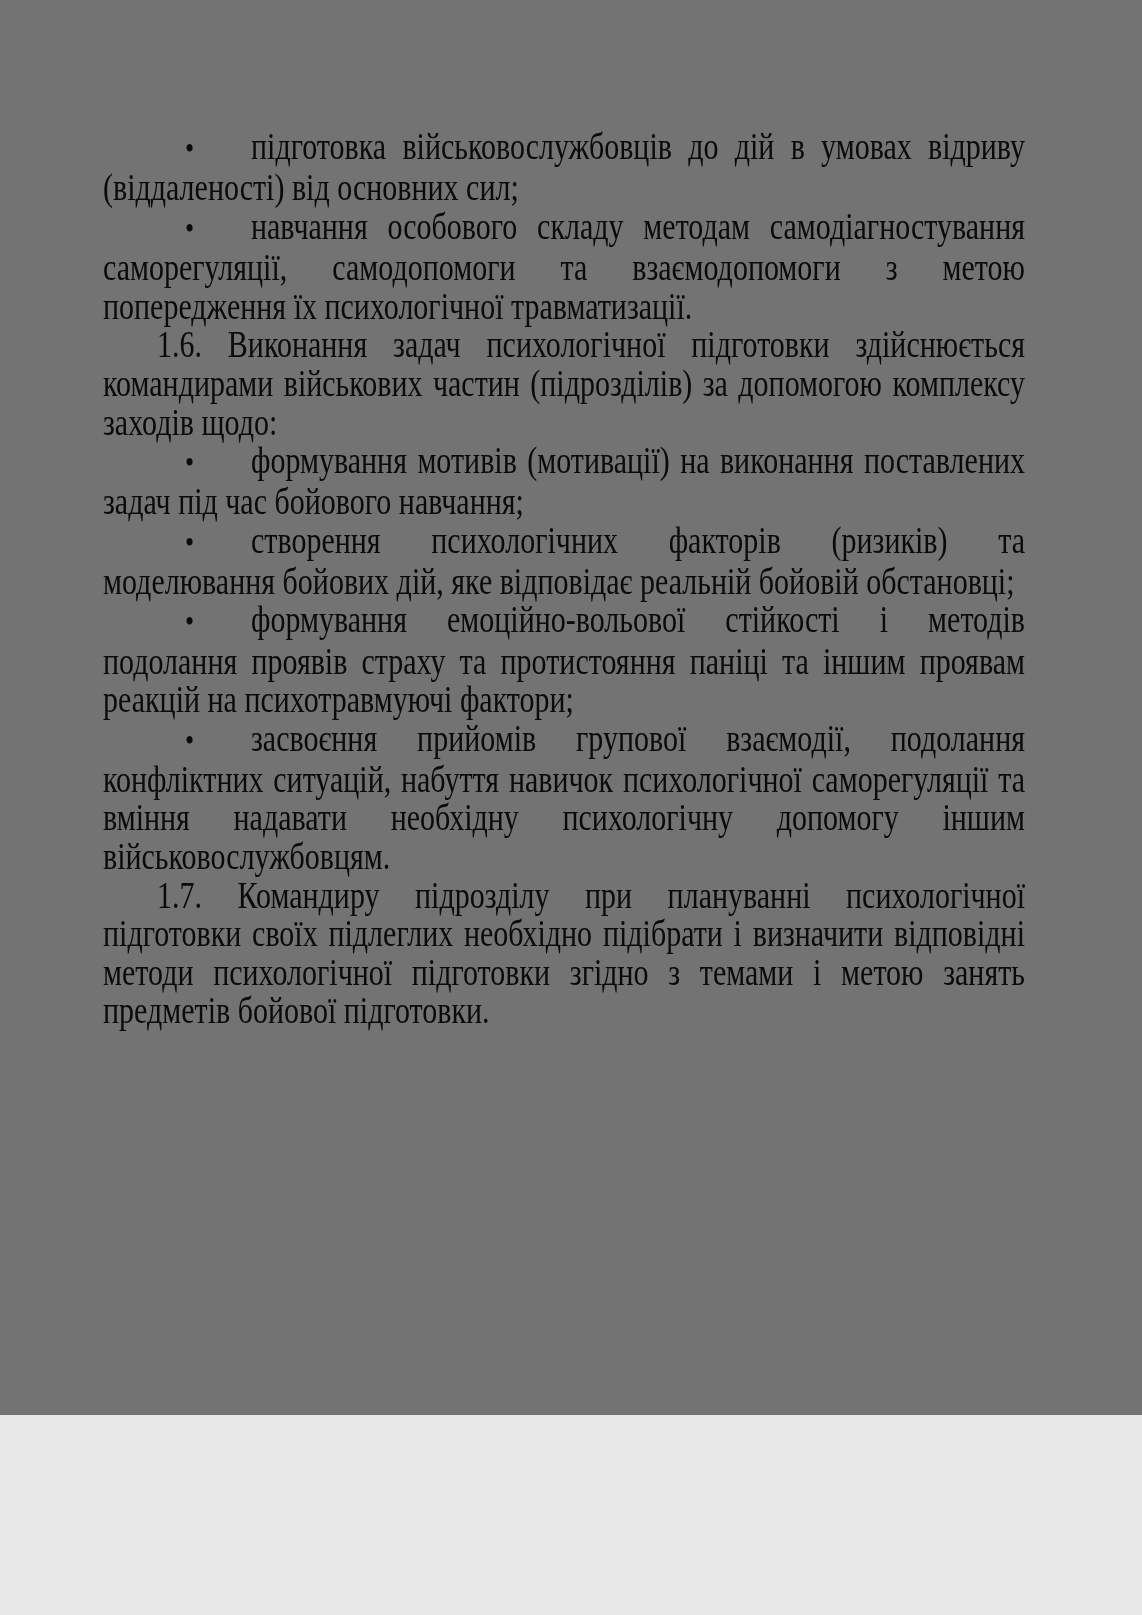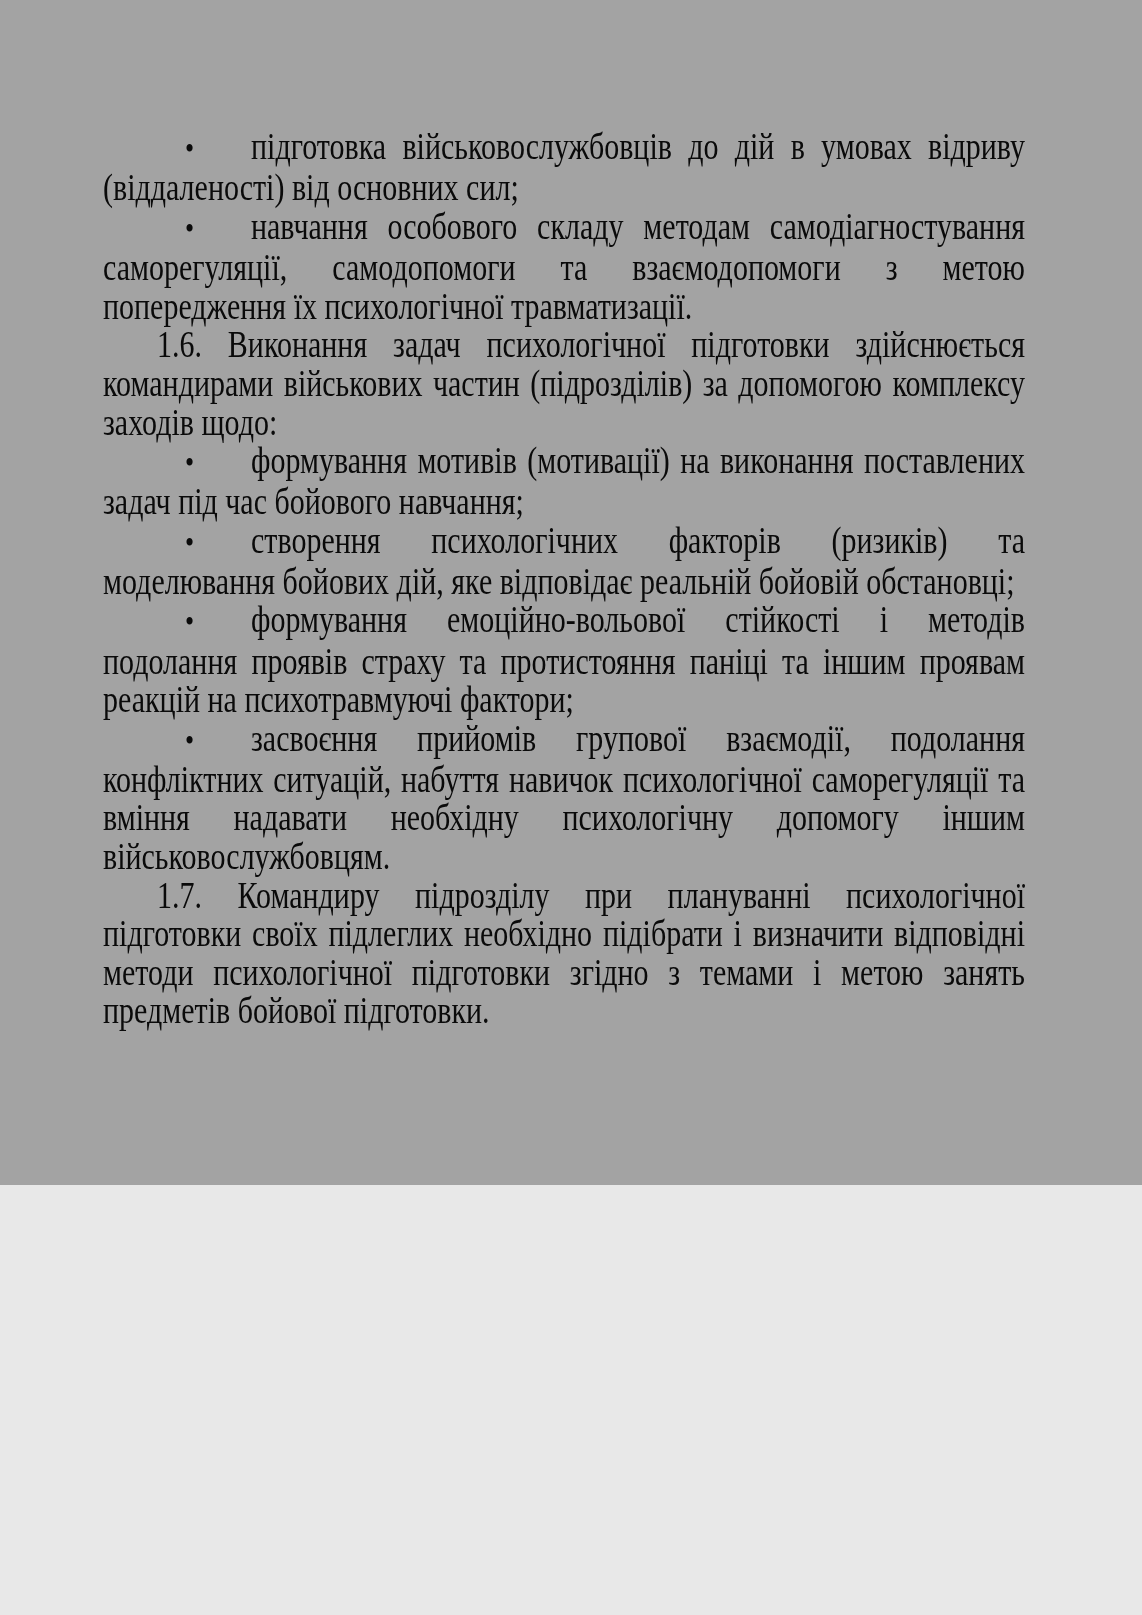--- a/index.html
+++ b/index.html
@@ -3,23 +3,23 @@
 <meta charset="utf-8">
 <style>
   html, body {
     margin: 0;
     padding: 0;
     background: #e8e8e8;
   }
   .page {
     position: relative;
     width: 1142px;
-    height: 1185px;
+    height: 1415px;
     margin: 0 auto;
-    background: #a3a3a3;
+    background: #737373;
     color: #0a0a0a;
     font-family: "Liberation Serif", "DejaVu Serif", serif;
     overflow: hidden;
   }
   .content {
     position: absolute;
     left: 103px;
     top: 127px;
     width: 922px;
     font-size: 30px;

